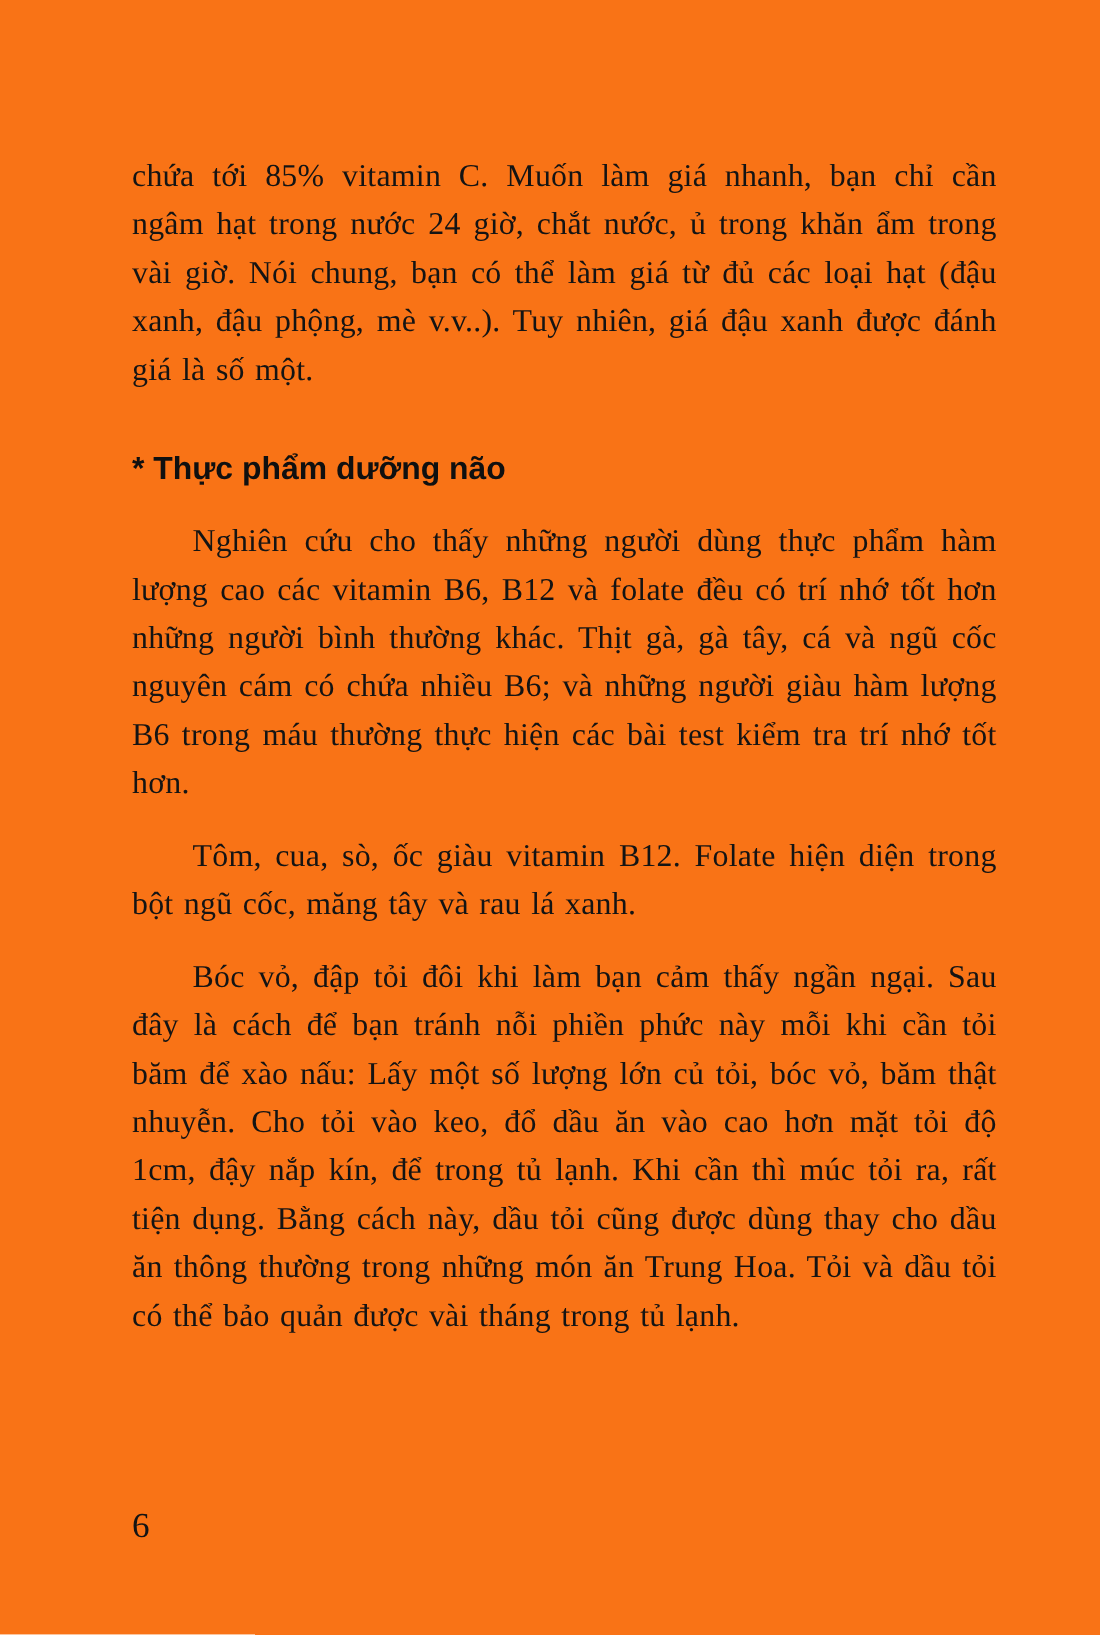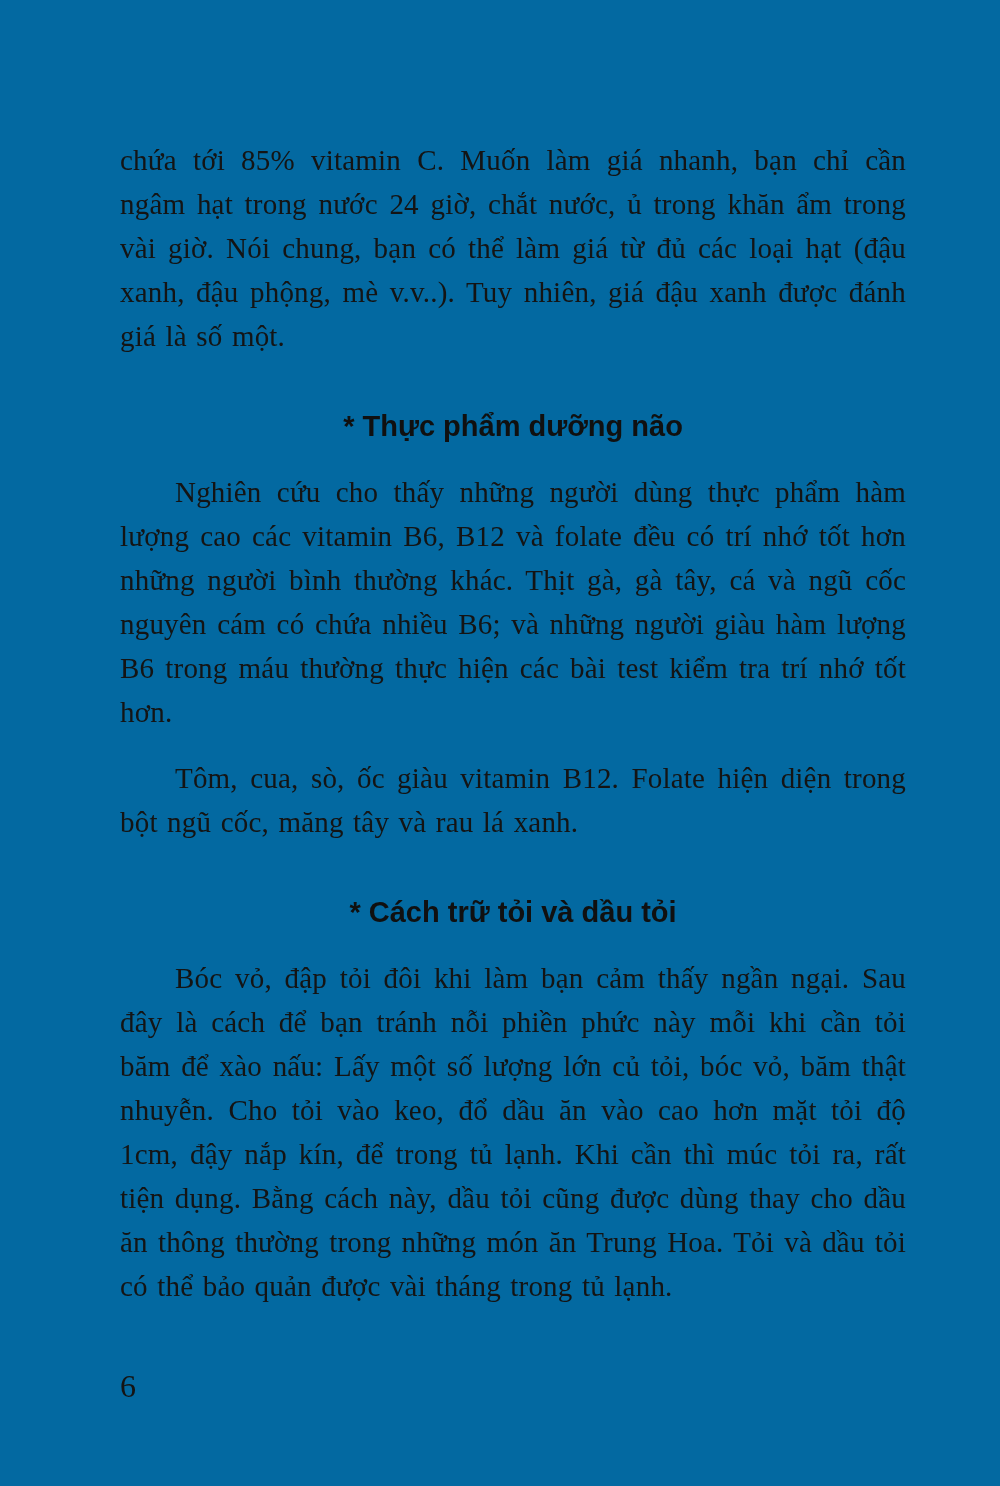--- a/index.html
+++ b/index.html
@@ -6,21 +6,21 @@
 
   html, body {
     background: #ffffff;
   }
 
   .page {
     position: relative;
     width: 1000px;
     height: 1486px;
     margin: 0 auto;
-    background: #0369a1;
+    background: #f97316;
     color: #111111;
     font-family: "Liberation Serif", serif;
     overflow: hidden;
   }
 
   .content {
     position: absolute;
     top: 138px;
     left: 120px;
     width: 786px;
@@ -44,21 +44,21 @@
   }
 
   .heading {
     font-family: "Liberation Sans", sans-serif;
     font-weight: 700;
     font-size: 29px;
     line-height: 36px;
     margin-top: 50px;
     margin-bottom: 26px;
     color: #101010;
-    text-align: center;
+    text-align: left;
   }
 
   .page-number {
     position: absolute;
     left: 120px;
     top: 1368px;
     font-family: "Liberation Serif", serif;
     font-size: 32px;
     color: #141414;
   }
@@ -70,20 +70,19 @@
   <div class="content">
 
     <p class="para">chứa tới 85% vitamin C. Muốn làm giá nhanh, bạn chỉ cần ngâm hạt trong nước 24 giờ, chắt nước, ủ trong khăn ẩm trong vài giờ. Nói chung, bạn có thể làm giá từ đủ các loại hạt (đậu xanh, đậu phộng, mè v.v..). Tuy nhiên, giá đậu xanh được đánh giá là số một.</p>
 
     <h2 class="heading">* Thực phẩm dưỡng não</h2>
 
     <p class="para indent">Nghiên cứu cho thấy những người dùng thực phẩm hàm lượng cao các vitamin B6, B12 và folate đều có trí nhớ tốt hơn những người bình thường khác. Thịt gà, gà tây, cá và ngũ cốc nguyên cám có chứa nhiều B6; và những người giàu hàm lượng B6 trong máu thường thực hiện các bài test kiểm tra trí nhớ tốt hơn.</p>
 
     <p class="para indent">Tôm, cua, sò, ốc giàu vitamin B12. Folate hiện diện trong bột ngũ cốc, măng tây và rau lá xanh.</p>
 
-    <h2 class="heading">* Cách trữ tỏi và dầu tỏi</h2>
 
     <p class="para indent">Bóc vỏ, đập tỏi đôi khi làm bạn cảm thấy ngần ngại. Sau đây là cách để bạn tránh nỗi phiền phức này mỗi khi cần tỏi băm để xào nấu: Lấy một số lượng lớn củ tỏi, bóc vỏ, băm thật nhuyễn. Cho tỏi vào keo, đổ dầu ăn vào cao hơn mặt tỏi độ 1cm, đậy nắp kín, để trong tủ lạnh. Khi cần thì múc tỏi ra, rất tiện dụng. Bằng cách này, dầu tỏi cũng được dùng thay cho dầu ăn thông thường trong những món ăn Trung Hoa. Tỏi và dầu tỏi có thể bảo quản được vài tháng trong tủ lạnh.</p>
 
   </div>
 
   <div class="page-number">6</div>
 </div>
 
 </body></html>

